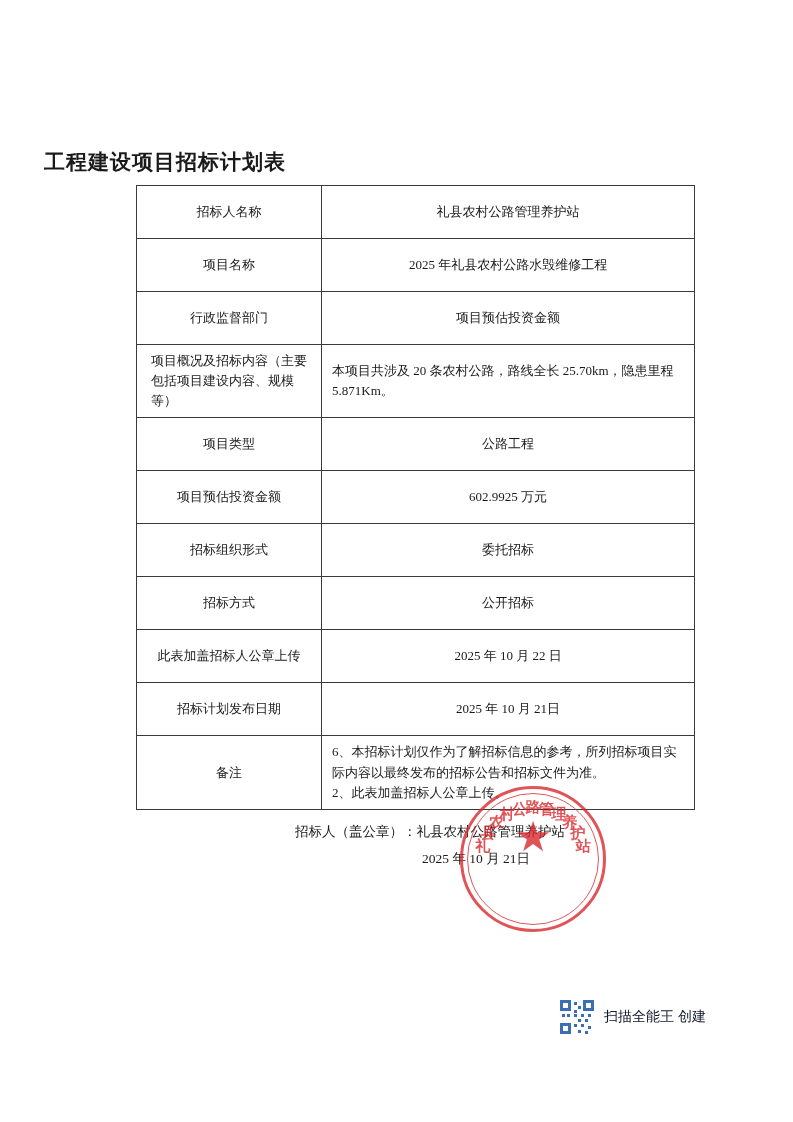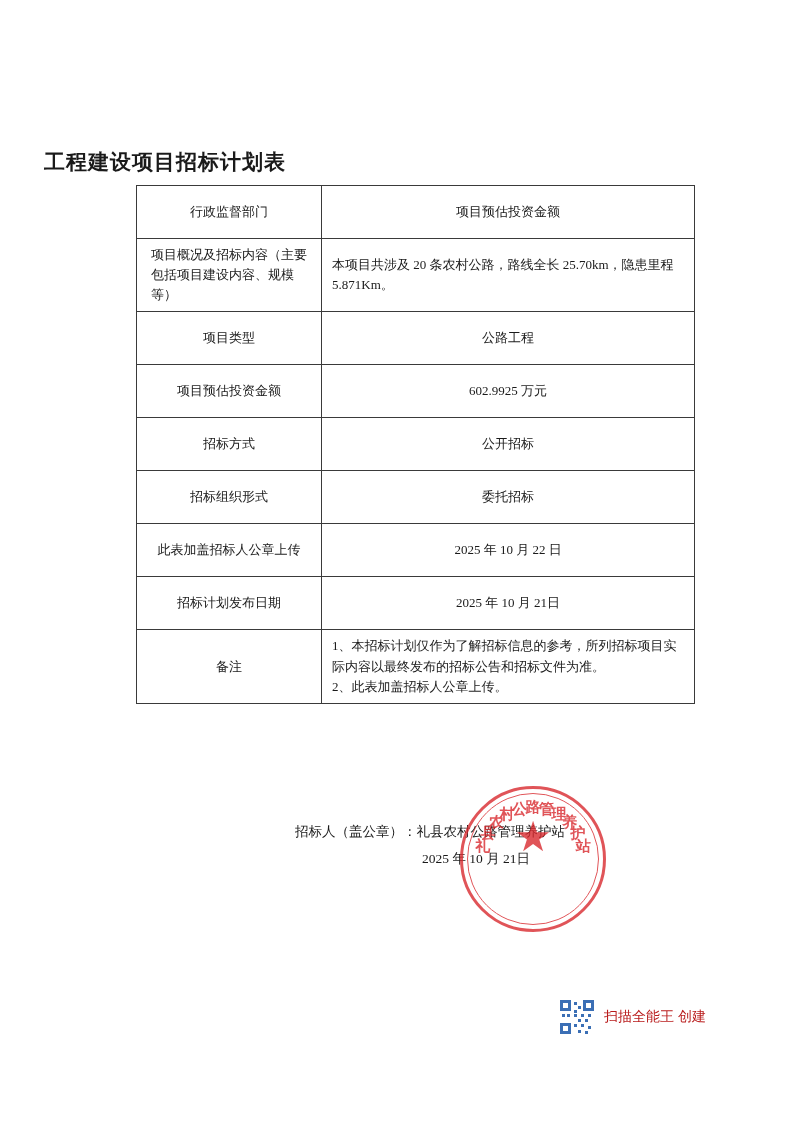--- a/index.html
+++ b/index.html
@@ -164,69 +164,77 @@
     height: 34px;
     position: relative;
     background: #ffffff;
   }
   .qr .cell {
     position: absolute;
     background: #3b6fb5;
   }
   .footer-text {
     font-size: 14px;
-    color: #b91c1c;
+    color: #0f172a;
     font-family: "Liberation Sans", "DejaVu Sans", sans-serif;
     white-space: nowrap;
   }
 </style>
 </head>
 <body>
 
 <div class="page">
 
   <div class="doc-title">工程建设项目招标计划表</div>
 
   <table class="main-table">
     <tbody>
       <tr class="row-tall">
+        <td class="label-cell">招标人名称</td>
+        <td class="value-cell">礼县农村公路管理养护站</td>
+      </tr>
+      <tr class="row-tall">
+        <td class="label-cell">项目名称</td>
+        <td class="value-cell">2025 年礼县农村公路水毁维修工程</td>
+      </tr>
+      <tr class="row-tall">
         <td class="label-cell">行政监督部门</td>
         <td class="value-cell">项目预估投资金额</td>
       </tr>
       <tr>
         <td class="label-cell multi">项目概况及招标内容（主要包括项目建设内容、规模等）</td>
         <td class="value-cell left">本项目共涉及 20 条农村公路，路线全长 25.70km，隐患里程 5.871Km。</td>
       </tr>
       <tr class="row-tall">
         <td class="label-cell">项目类型</td>
         <td class="value-cell">公路工程</td>
       </tr>
       <tr class="row-tall">
         <td class="label-cell">项目预估投资金额</td>
         <td class="value-cell">602.9925 万元</td>
       </tr>
       <tr class="row-tall">
+        <td class="label-cell">招标组织形式</td>
+        <td class="value-cell">委托招标</td>
+      </tr>
+      <tr class="row-tall">
         <td class="label-cell">招标方式</td>
         <td class="value-cell">公开招标</td>
       </tr>
       <tr class="row-tall">
-        <td class="label-cell">招标组织形式</td>
-        <td class="value-cell">委托招标</td>
-      </tr>
-      <tr class="row-tall">
         <td class="label-cell">此表加盖招标人公章上传</td>
         <td class="value-cell">2025 年 10 月 22 日</td>
       </tr>
       <tr class="row-tall">
         <td class="label-cell">招标计划发布日期</td>
         <td class="value-cell">2025 年 10 月 21日</td>
       </tr>
       <tr>
         <td class="label-cell">备注</td>
-        <td class="value-cell left" style="white-space: pre-line;">1、本招标计划仅作为了解招标信息的参考，所列招标项目实际内容以最终发布的招标公告和招标文件为准。
+        <td class="value-cell left" style="white-space: pre-line;">6、本招标计划仅作为了解招标信息的参考，所列招标项目实际内容以最终发布的招标公告和招标文件为准。
 2、此表加盖招标人公章上传。</td>
       </tr>
     </tbody>
   </table>
 
   <div class="signature-block">
     <span class="signature-line sig-indent"><span>招标人（盖公章）：</span><span>礼县农村公路管理养护站</span></span>
     <span class="date-line">2025 年 10 月 21日</span>
   </div>
 

